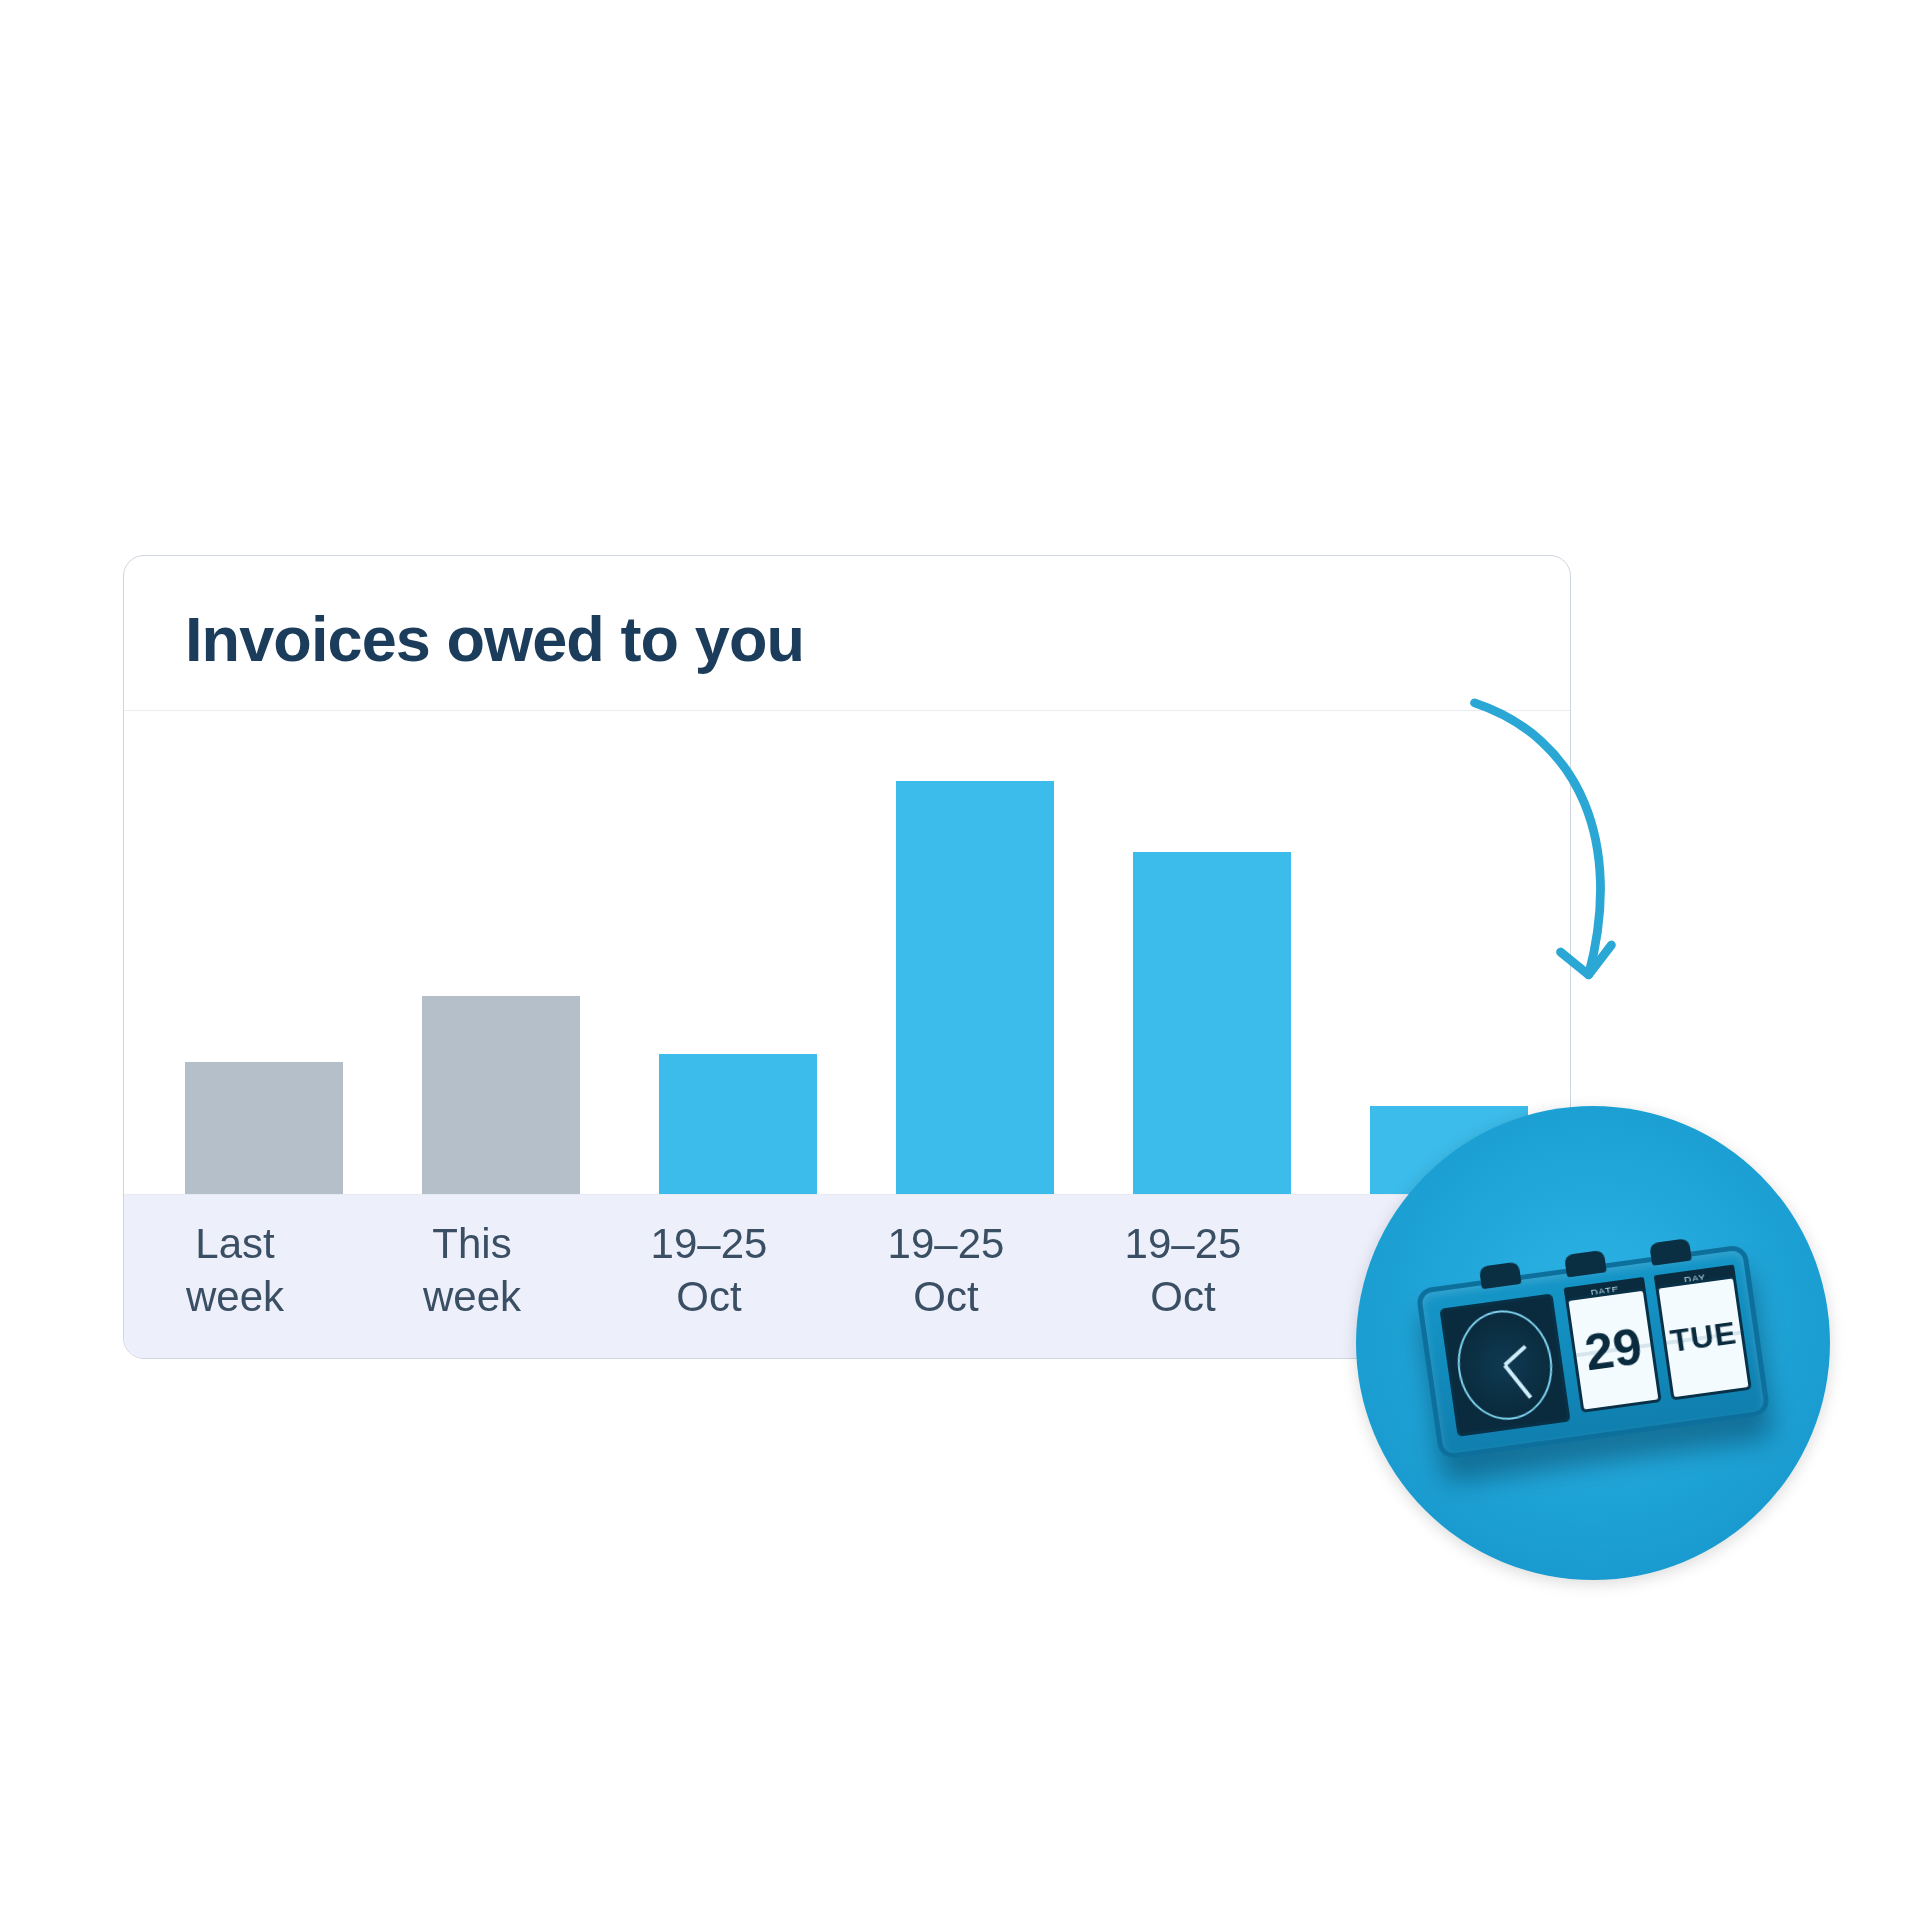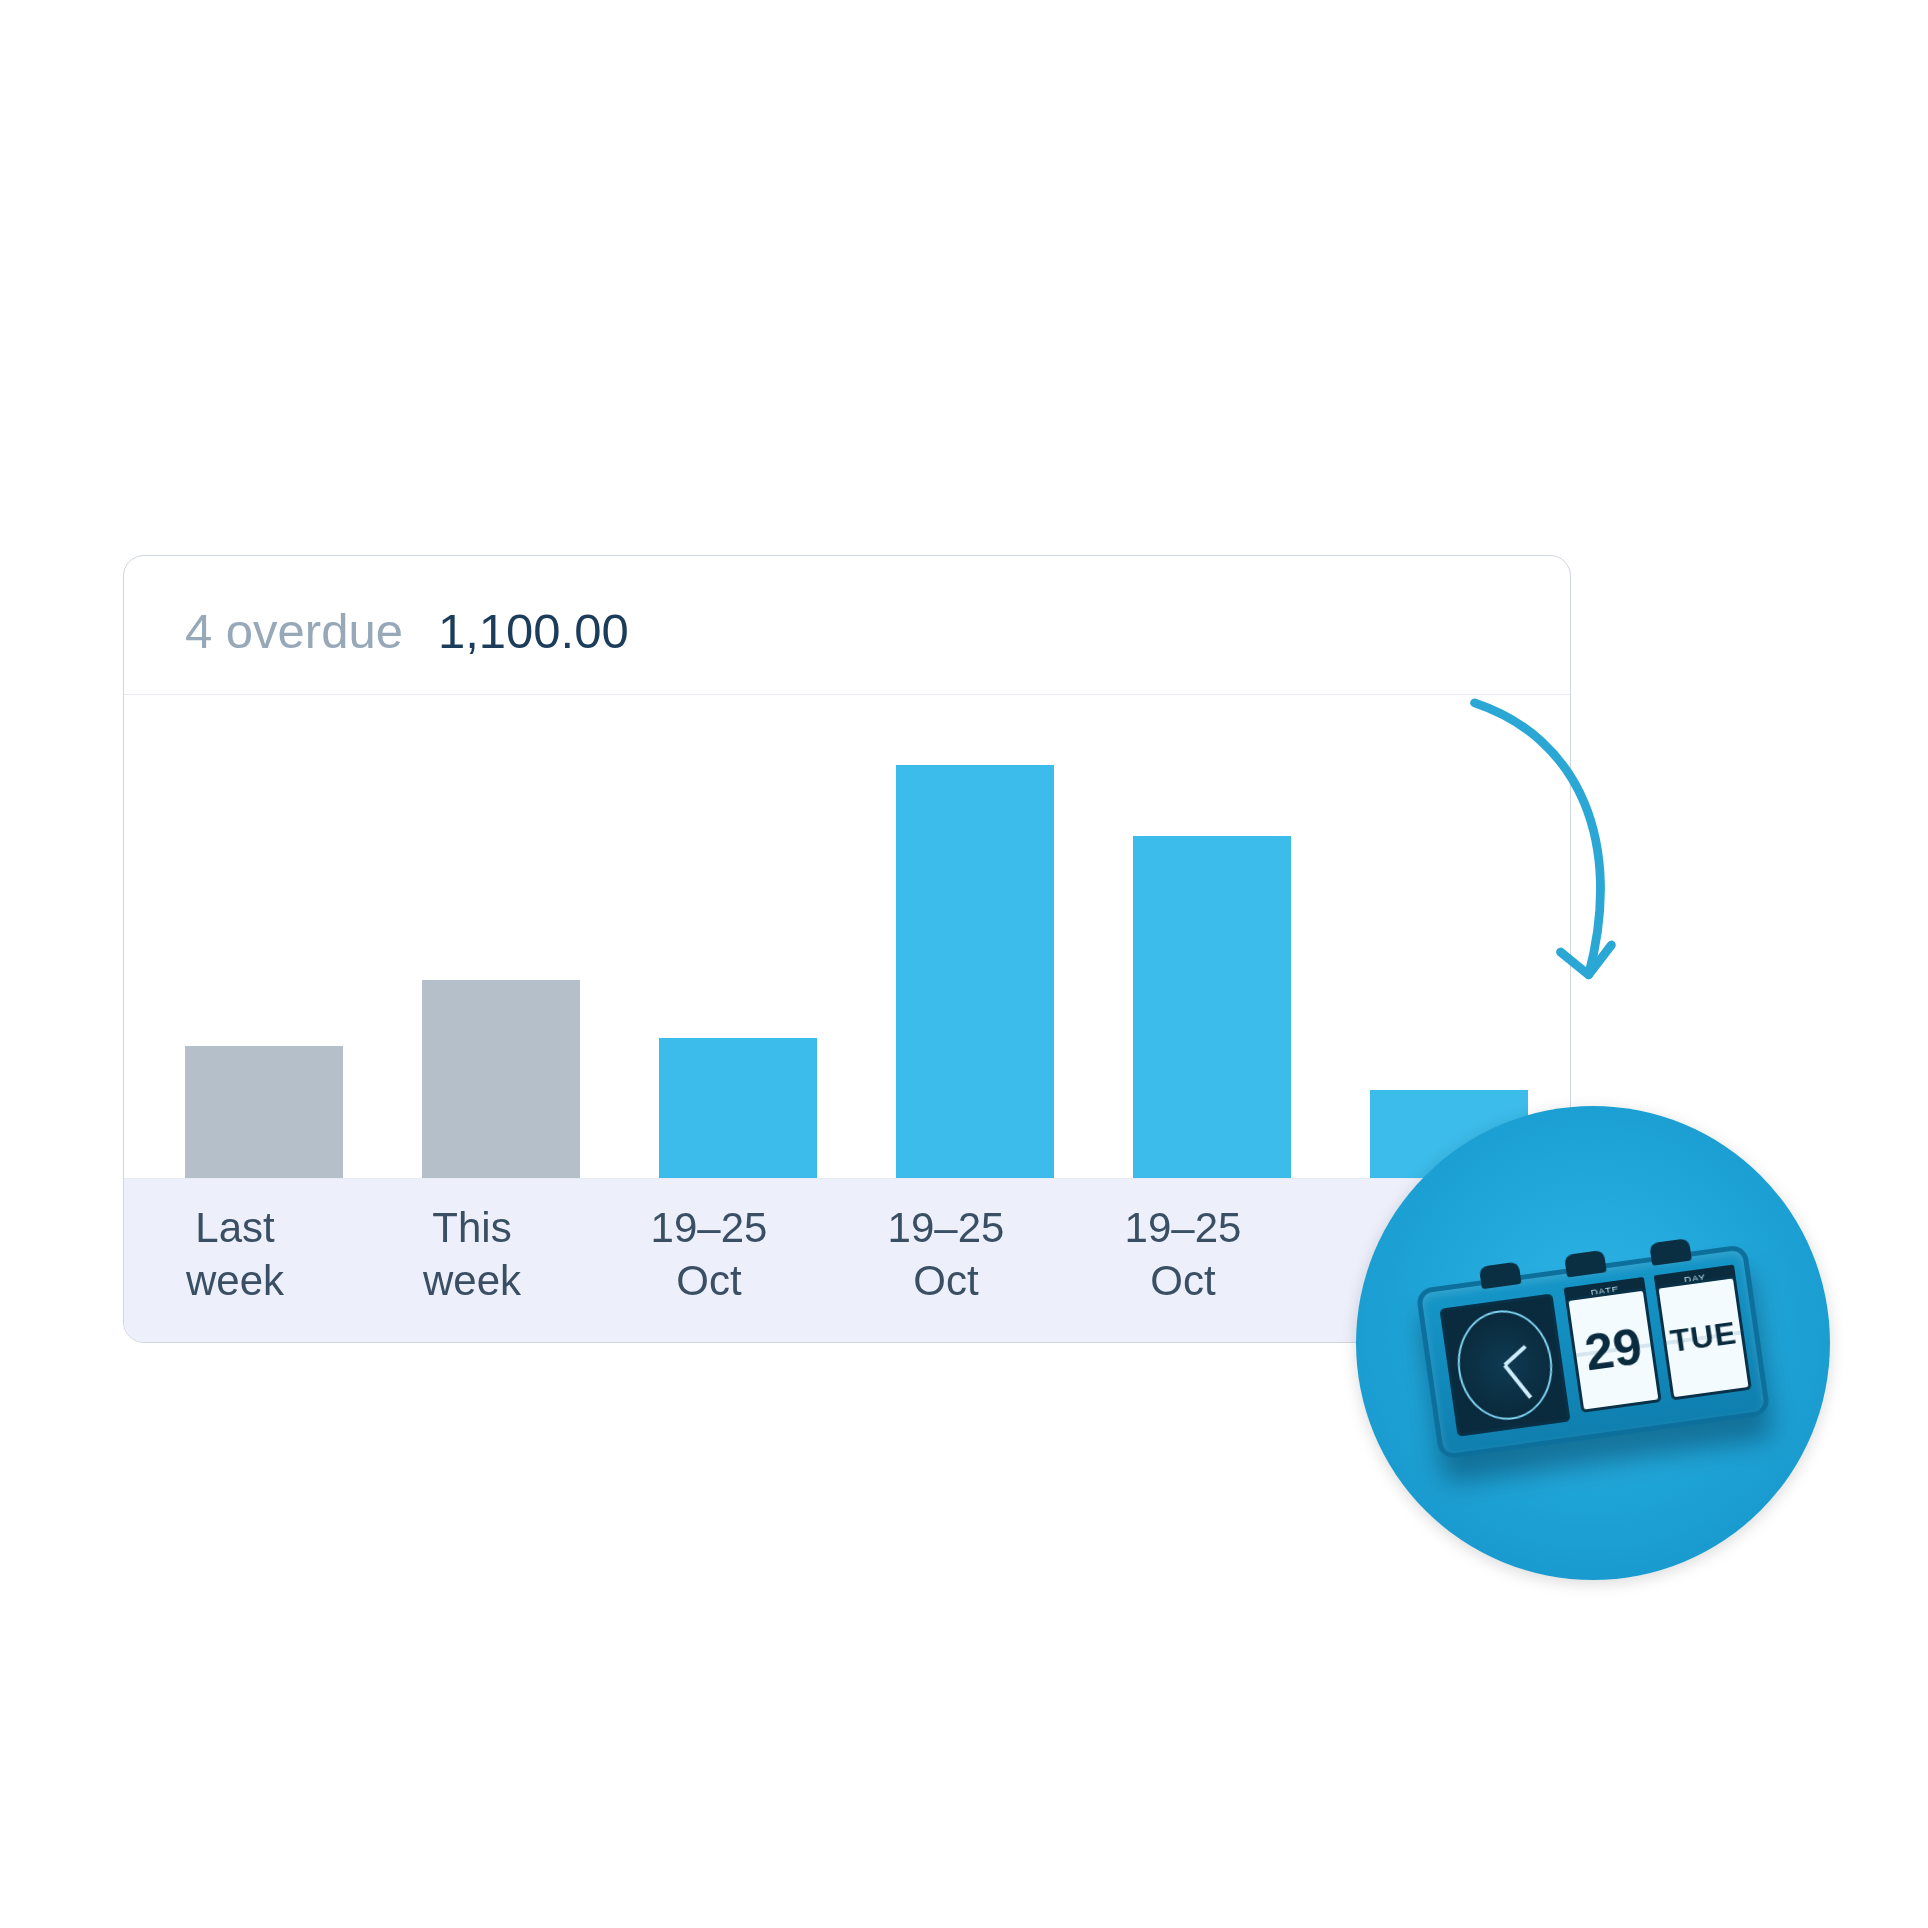--- a/index.html
+++ b/index.html
@@ -188,24 +188,21 @@
     letter-spacing:0.9px;
   }
   .flip-cap.c1 { left:142px; width:81px; }
   .flip-cap.c2 { left:233px; width:81px; }
 </style>
 </head>
 <body>
 
 <div class="card">
   <div class="card-header">
-    <div class="card-stats">
-      <span class="overdue-label">4 overdue</span>
-      <span class="overdue-amount">1,100.00</span>
-    </div>
+    <div class="card-title">Invoices owed to you</div>
   </div>
 
   <div class="chart-area" id="chart-area">
       <div class="bar-col">
         <div class="bar grey" style="height: 132px;"></div>
       </div>
       <div class="bar-col">
         <div class="bar grey" style="height: 198px;"></div>
       </div>
       <div class="bar-col">

